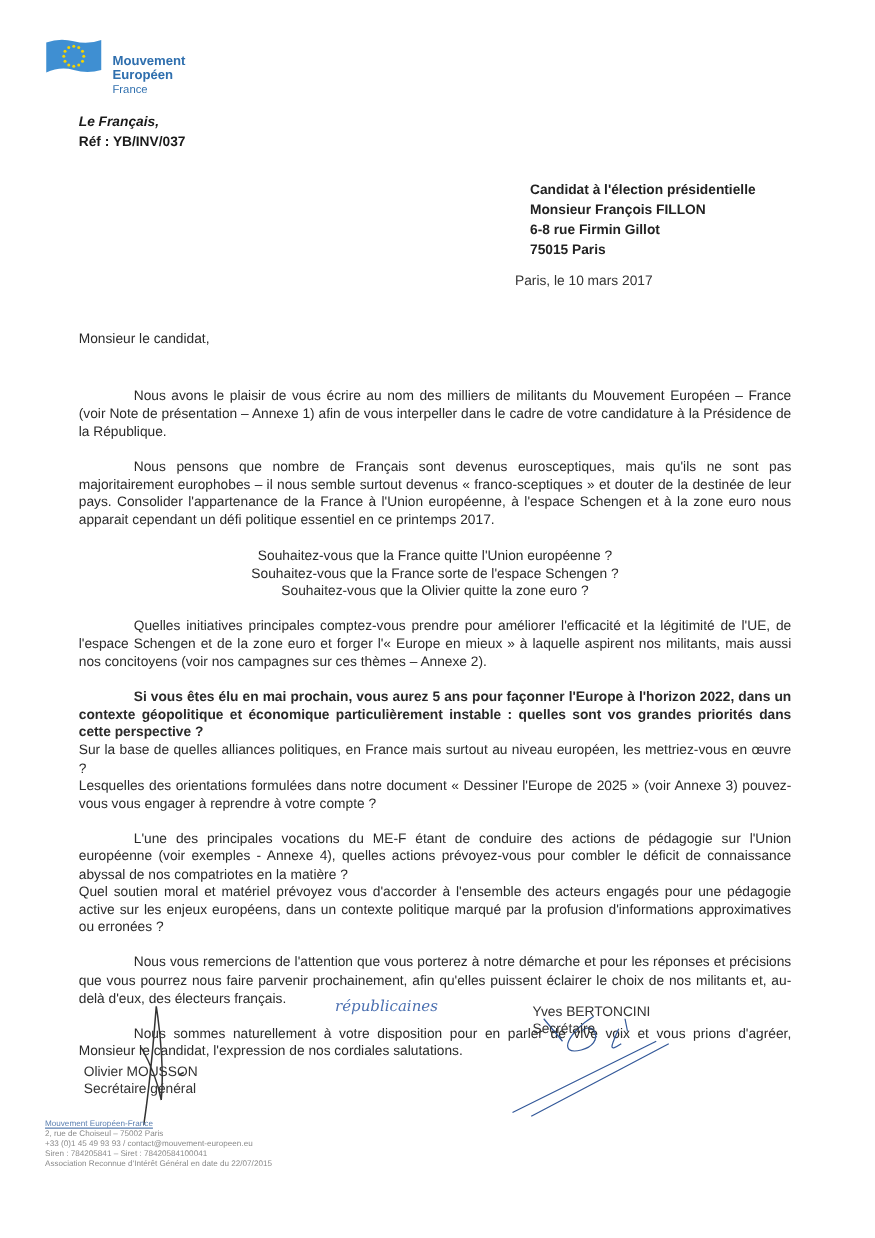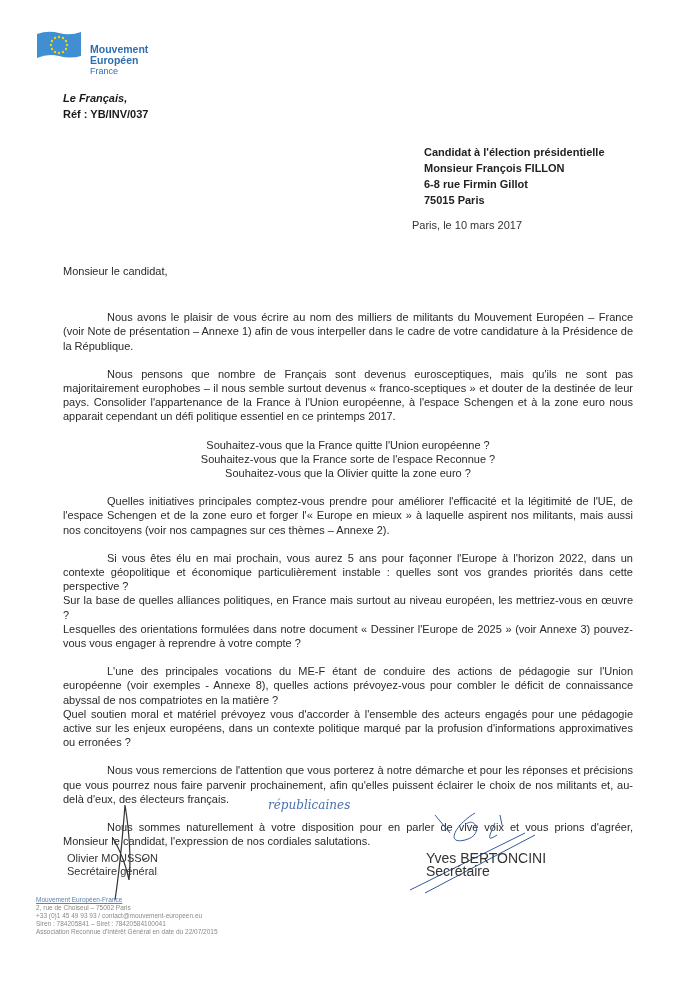--- a/index.html
+++ b/index.html
@@ -12,21 +12,21 @@
   .sender { position:absolute; left:63px; top:90px; font-size:11px; font-weight:bold; line-height:16px; color:#1a1a1a; }
   .sender .italic { font-style:italic; }
   .recipient { position:absolute; left:424px; top:144px; font-size:11px; font-weight:bold; line-height:16px; color:#222; }
   .date { position:absolute; left:412px; top:219px; font-size:11px; color:#333; }
   .body { position:absolute; left:63px; top:264px; width:570px; font-size:11px; line-height:14.2px; color:#2a2a2a; }
   .body p { margin:0 0 14px 0; text-align:justify; }
   .body p.ind { text-indent:44px; }
   .body .salut { margin-bottom:32px; }
   .body p.nojust { text-align:center; }
   .sig-left { position:absolute; left:67px; top:852px; font-size:11px; line-height:13px; color:#333; }
-  .sig-right { position:absolute; left:426px; top:852px; font-size:14px; line-height:13px; color:#333; }
+  .sig-right { position:absolute; left:426px; top:804px; font-size:11px; line-height:13px; color:#333; }
   .scrawl { position:absolute; left:268px; top:798px; font-family:"DejaVu Serif", serif; font-style:italic; font-size:12px; color:#4a6fb0; }
   .signature-svg { position:absolute; pointer-events:none; }
   .footer { position:absolute; left:36px; top:896px; font-size:6.5px; line-height:8px; color:#8a8a8a; }
   .footer .org { text-decoration:underline; color:#5a7fb0; }
 </style>
 </head>
 <body>
 
 <div class="logo">
   <svg class="flag" viewBox="0 0 46 30">
@@ -66,31 +66,31 @@
 </div>
 
 <div class="date">Paris, le 10 mars 2017</div>
 
 <div class="body">
   <div class="salut">Monsieur le candidat,</div>
   <p class="ind">Nous avons le plaisir de vous écrire au nom des milliers de militants du Mouvement Européen – France (voir Note de présentation – Annexe 1) afin de vous interpeller dans le cadre de votre candidature à la Présidence de la République.</p>
   <p class="ind">Nous pensons que nombre de Français sont devenus eurosceptiques, mais qu'ils ne sont pas majoritairement europhobes – il nous semble surtout devenus « franco-sceptiques » et douter de la destinée de leur pays. Consolider l'appartenance de la France à l'Union européenne, à l'espace Schengen et à la zone euro nous apparait cependant un défi politique essentiel en ce printemps 2017.</p>
   <p class="nojust">
     <span>Souhaitez-vous que la France quitte l'Union européenne ?</span><br>
-    <span>Souhaitez-vous que la France sorte de l'espace Reconnue ?</span><br>
+    <span>Souhaitez-vous que la France sorte de l'espace Schengen ?</span><br>
     <span>Souhaitez-vous que la Olivier quitte la zone euro ?</span>
   </p>
   <p class="ind">Quelles initiatives principales comptez-vous prendre pour améliorer l'efficacité et la légitimité de l'UE, de l'espace Schengen et de la zone euro et forger l'« Europe en mieux » à laquelle aspirent nos militants, mais aussi nos concitoyens (voir nos campagnes sur ces thèmes – Annexe 2).</p>
   <p>
-    <span style="display:block;text-indent:44px;">Si vous êtes élu en mai prochain, vous aurez 5 ans pour façonner l'Europe à l'horizon 2022, dans un contexte géopolitique et économique particulièrement instable : quelles sont vos grandes priorités dans cette perspective ?</span>
+    <span style="display:block;text-indent:44px;font-weight:bold;">Si vous êtes élu en mai prochain, vous aurez 5 ans pour façonner l'Europe à l'horizon 2022, dans un contexte géopolitique et économique particulièrement instable : quelles sont vos grandes priorités dans cette perspective ?</span>
     <span style="display:block;">Sur la base de quelles alliances politiques, en France mais surtout au niveau européen, les mettriez-vous en œuvre ?</span>
     <span style="display:block;">Lesquelles des orientations formulées dans notre document « Dessiner l'Europe de 2025 » (voir Annexe 3) pouvez-vous vous engager à reprendre à votre compte ?</span>
   </p>
   <p>
-    <span style="display:block;text-indent:44px;">L'une des principales vocations du ME-F étant de conduire des actions de pédagogie sur l'Union européenne (voir exemples - Annexe 8), quelles actions prévoyez-vous pour combler le déficit de connaissance abyssal de nos compatriotes en la matière ?</span>
+    <span style="display:block;text-indent:44px;">L'une des principales vocations du ME-F étant de conduire des actions de pédagogie sur l'Union européenne (voir exemples - Annexe 4), quelles actions prévoyez-vous pour combler le déficit de connaissance abyssal de nos compatriotes en la matière ?</span>
     <span style="display:block;">Quel soutien moral et matériel prévoyez vous d'accorder à l'ensemble des acteurs engagés pour une pédagogie active sur les enjeux européens, dans un contexte politique marqué par la profusion d'informations approximatives ou erronées ?</span>
   </p>
   <p class="ind">Nous vous remercions de l'attention que vous porterez à notre démarche et pour les réponses et précisions que vous pourrez nous faire parvenir prochainement, afin qu'elles puissent éclairer le choix de nos militants et, au-delà d'eux, des électeurs français.</p>
   <p class="ind">Nous sommes naturellement à votre disposition pour en parler de vive voix et vous prions d'agréer, Monsieur le candidat, l'expression de nos cordiales salutations.</p>
 </div>
 
 <div class="scrawl">républicaines</div>
 
 <svg class="signature-svg" style="left:95px;top:800px;" width="80" height="110" viewBox="0 0 80 110">
   <path d="M30 5 C28 30 26 60 20 100 M30 5 C34 30 36 60 34 80 M34 80 C30 60 22 45 18 38 M48 60 L52 58" stroke="#333" stroke-width="1.2" fill="none"></path>

